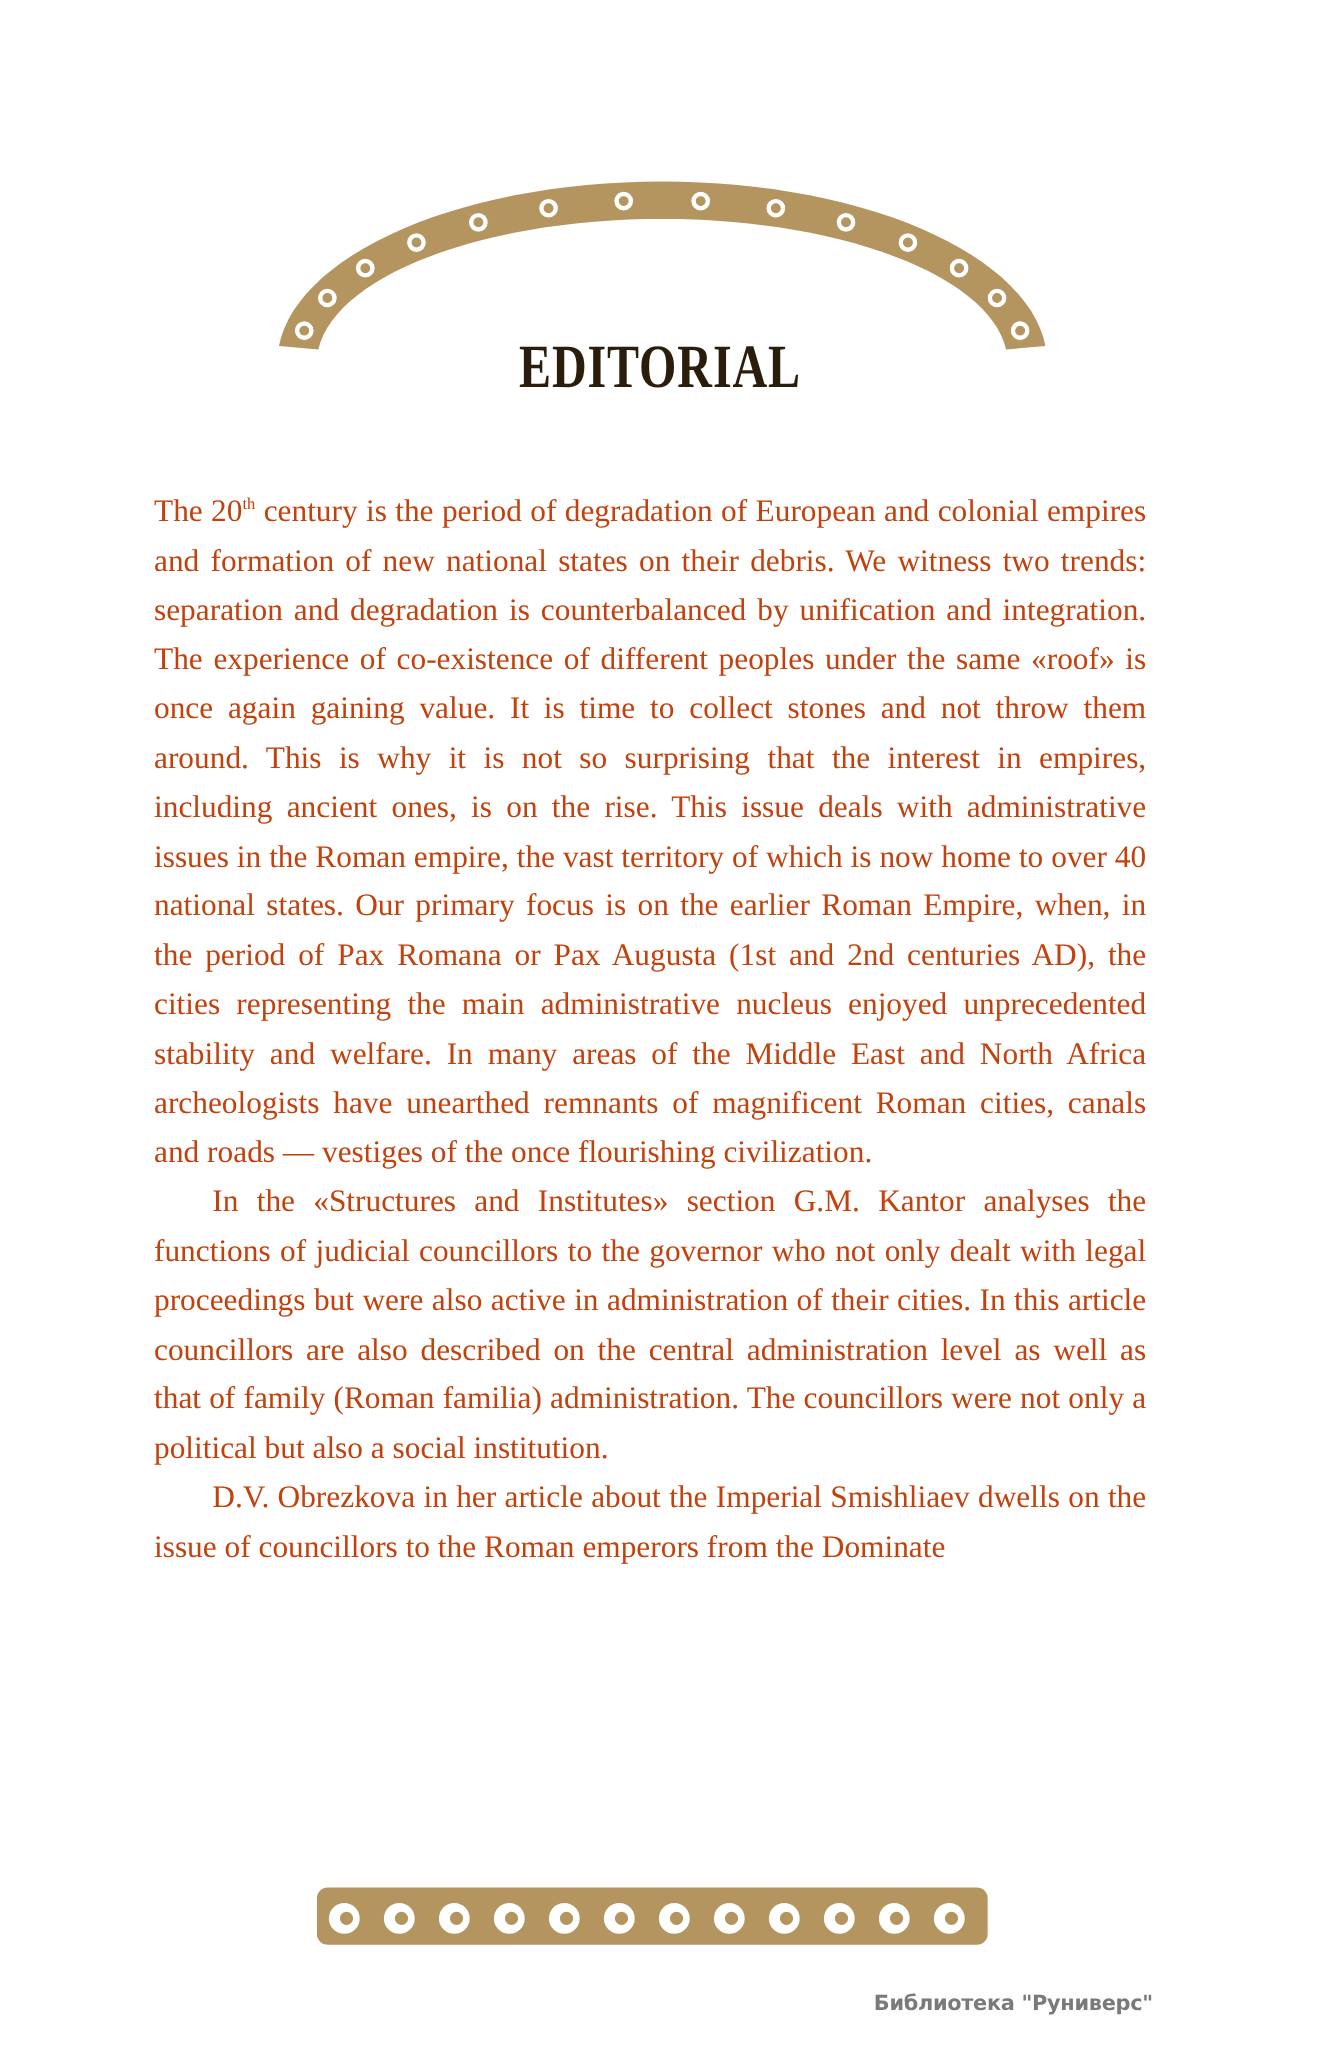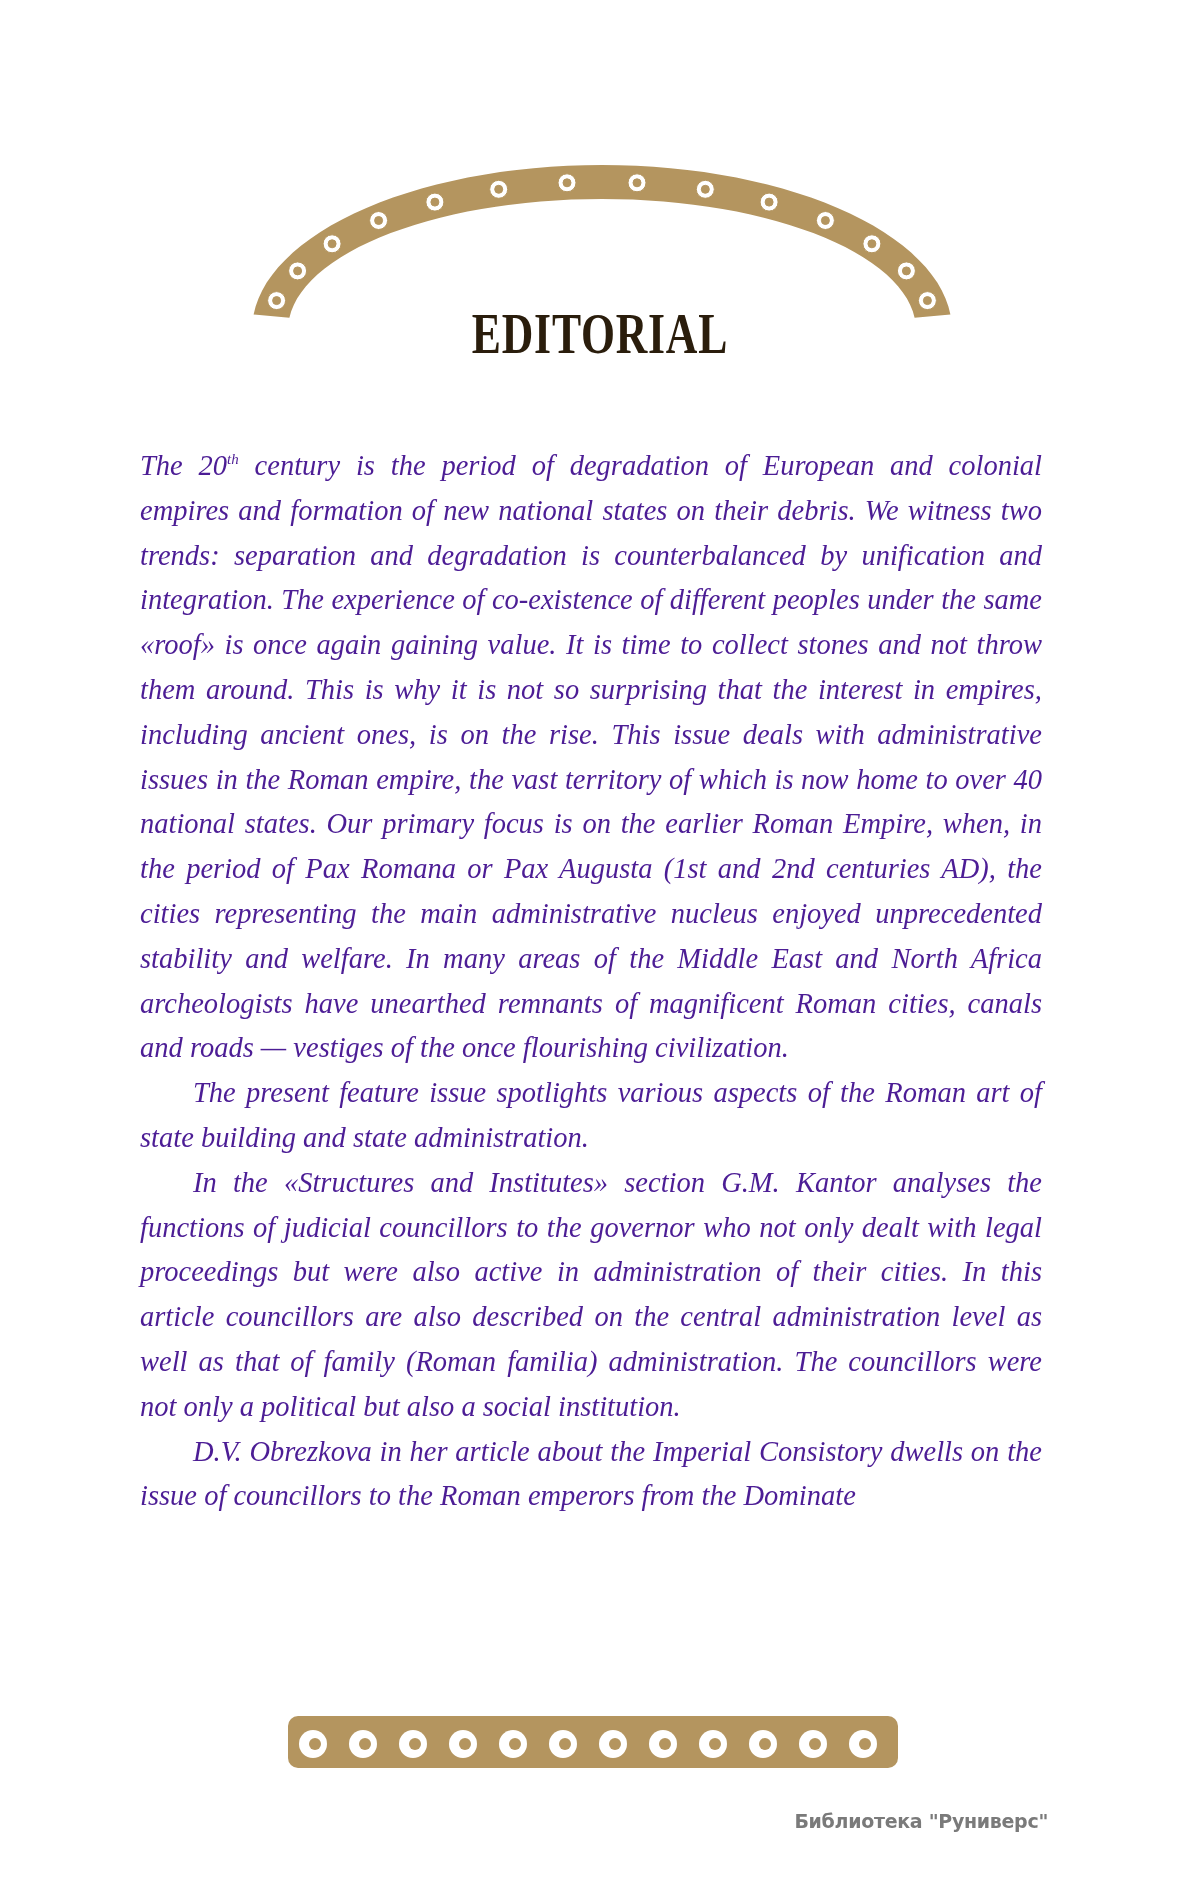--- a/index.html
+++ b/index.html
@@ -7,21 +7,21 @@
   .top-ornament { position: absolute; left: 232px; top: 140px; width: 740px; height: 190px; }
   .title {
     position: absolute; left: 0; width: 1200px; top: 302px; text-align: center;
     font-family: "Liberation Serif", "DejaVu Serif", serif; font-weight: bold;
     font-size: 56px; line-height: 64px; color: #2a1d0c;
     transform: scaleX(0.78); transform-origin: 600px 0; letter-spacing: 1px;
   }
   .body-text {
     position: absolute; left: 140px; top: 444px; width: 902px;
     font-family: "Liberation Serif", "DejaVu Serif", serif; font-size: 28.5px;
-    line-height: 44.8px; color: #4c1d95; text-align: justify; font-style: italic;
+    line-height: 44.8px; color: #c2410c; text-align: justify;
   }
   .body-text p { margin: 0; text-indent: 53px; hyphens: none; }
   .body-text p.first { text-indent: 0; }
   .body-text sup { font-size: 15px; line-height: 0; vertical-align: 11px; }
   .bottom-ornament { position: absolute; left: 288px; top: 1712px; width: 610px; height: 60px; }
   .footer {
     position: absolute; right: 152px; top: 1810px;
     font-family: "DejaVu Sans", "Liberation Sans", sans-serif; font-weight: bold;
     font-size: 19px; color: #7a7a7a; letter-spacing: -0.3px;
   }
@@ -60,23 +60,22 @@
       <circle cx="674.4" cy="130.9" r="4" fill="#b4955f"></circle>
       <circle cx="695.4" cy="160.6" r="9" fill="#ffffff"></circle>
       <circle cx="695.4" cy="160.6" r="4" fill="#b4955f"></circle>
     </g>
 </svg>
 
 <div class="title">EDITORIAL</div>
 
 <div class="body-text">
   <p class="first"><span>The 20</span><sup>th</sup><span> century is the period of degradation of European and colonial empires and formation of new national states on their debris. We witness two trends: separation and degradation is counterbalanced by unification and integration. The experience of co-existence of different peoples under the same «roof» is once again gaining value. It is time to collect stones and not throw them around. This is why it is not so surprising that the interest in empires, including ancient ones, is on the rise. This issue deals with administrative issues in the Roman empire, the vast territory of which is now home to over 40 national states. Our primary focus is on the earlier Roman Empire, when, in the period of Pax Romana or Pax Augusta (1st and 2nd centuries AD), the cities representing the main administrative nucleus enjoyed unprecedented stability and welfare. In many areas of the Middle East and North Africa archeologists have unearthed remnants of magnificent Roman cities, canals and roads — vestiges of the once flourishing civilization.</span></p>
-  <p>The present feature issue spotlights various aspects of the Roman art of state building and state administration.</p>
   <p>In the «Structures and Institutes» section G.M. Kantor analyses the functions of judicial councillors to the governor who not only dealt with legal proceedings but were also active in administration of their cities. In this article councillors are also described on the central administration level as well as that of family (Roman familia) administration. The councillors were not only a political but also a social institution.</p>
-  <p>D.V. Obrezkova in her article about the Imperial Consistory dwells on the issue of councillors to the Roman emperors from the Dominate</p>
+  <p>D.V. Obrezkova in her article about the Imperial Smishliaev dwells on the issue of councillors to the Roman emperors from the Dominate</p>
 </div>
 
 <svg class="bottom-ornament" viewBox="0 0 610 60">
   <g id="band">
       <rect x="0" y="4" width="610" height="52" rx="10" fill="#b4955f"></rect>
       <circle cx="25" cy="32" r="14" fill="#ffffff"></circle>
       <circle cx="27" cy="32" r="6" fill="#b4955f"></circle>
       <circle cx="75" cy="32" r="14" fill="#ffffff"></circle>
       <circle cx="77" cy="32" r="6" fill="#b4955f"></circle>
       <circle cx="125" cy="32" r="14" fill="#ffffff"></circle>

